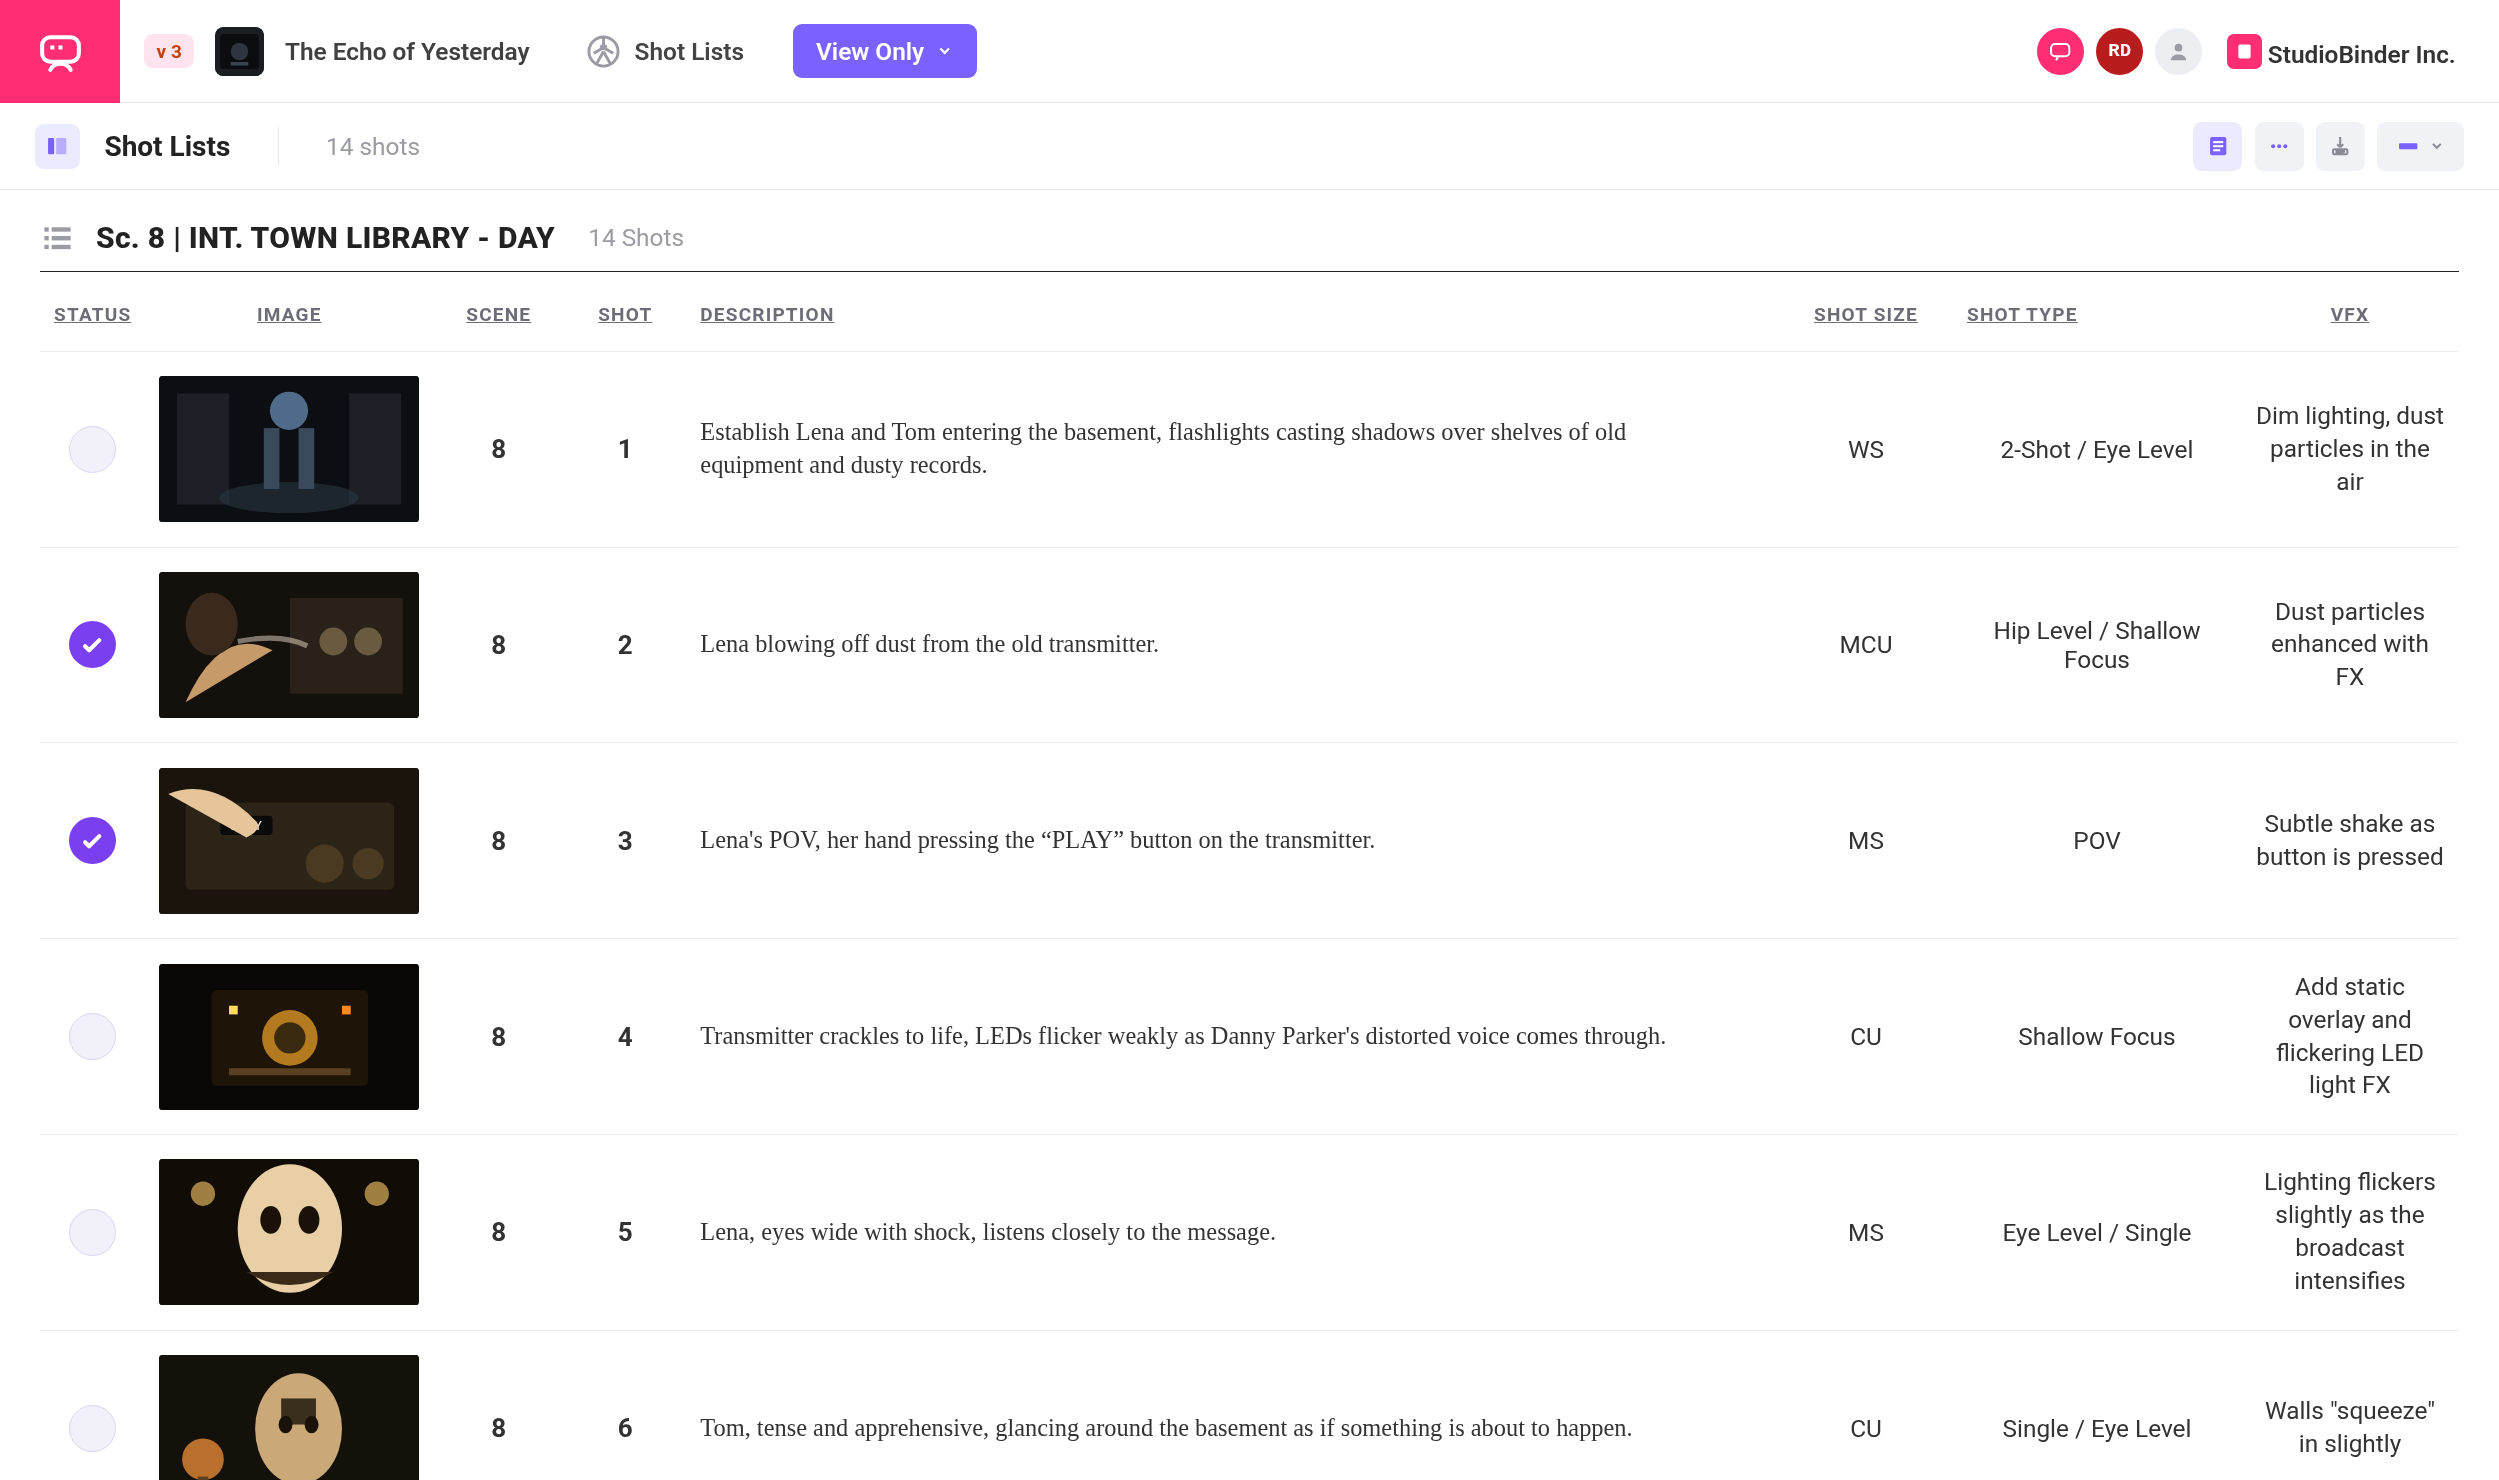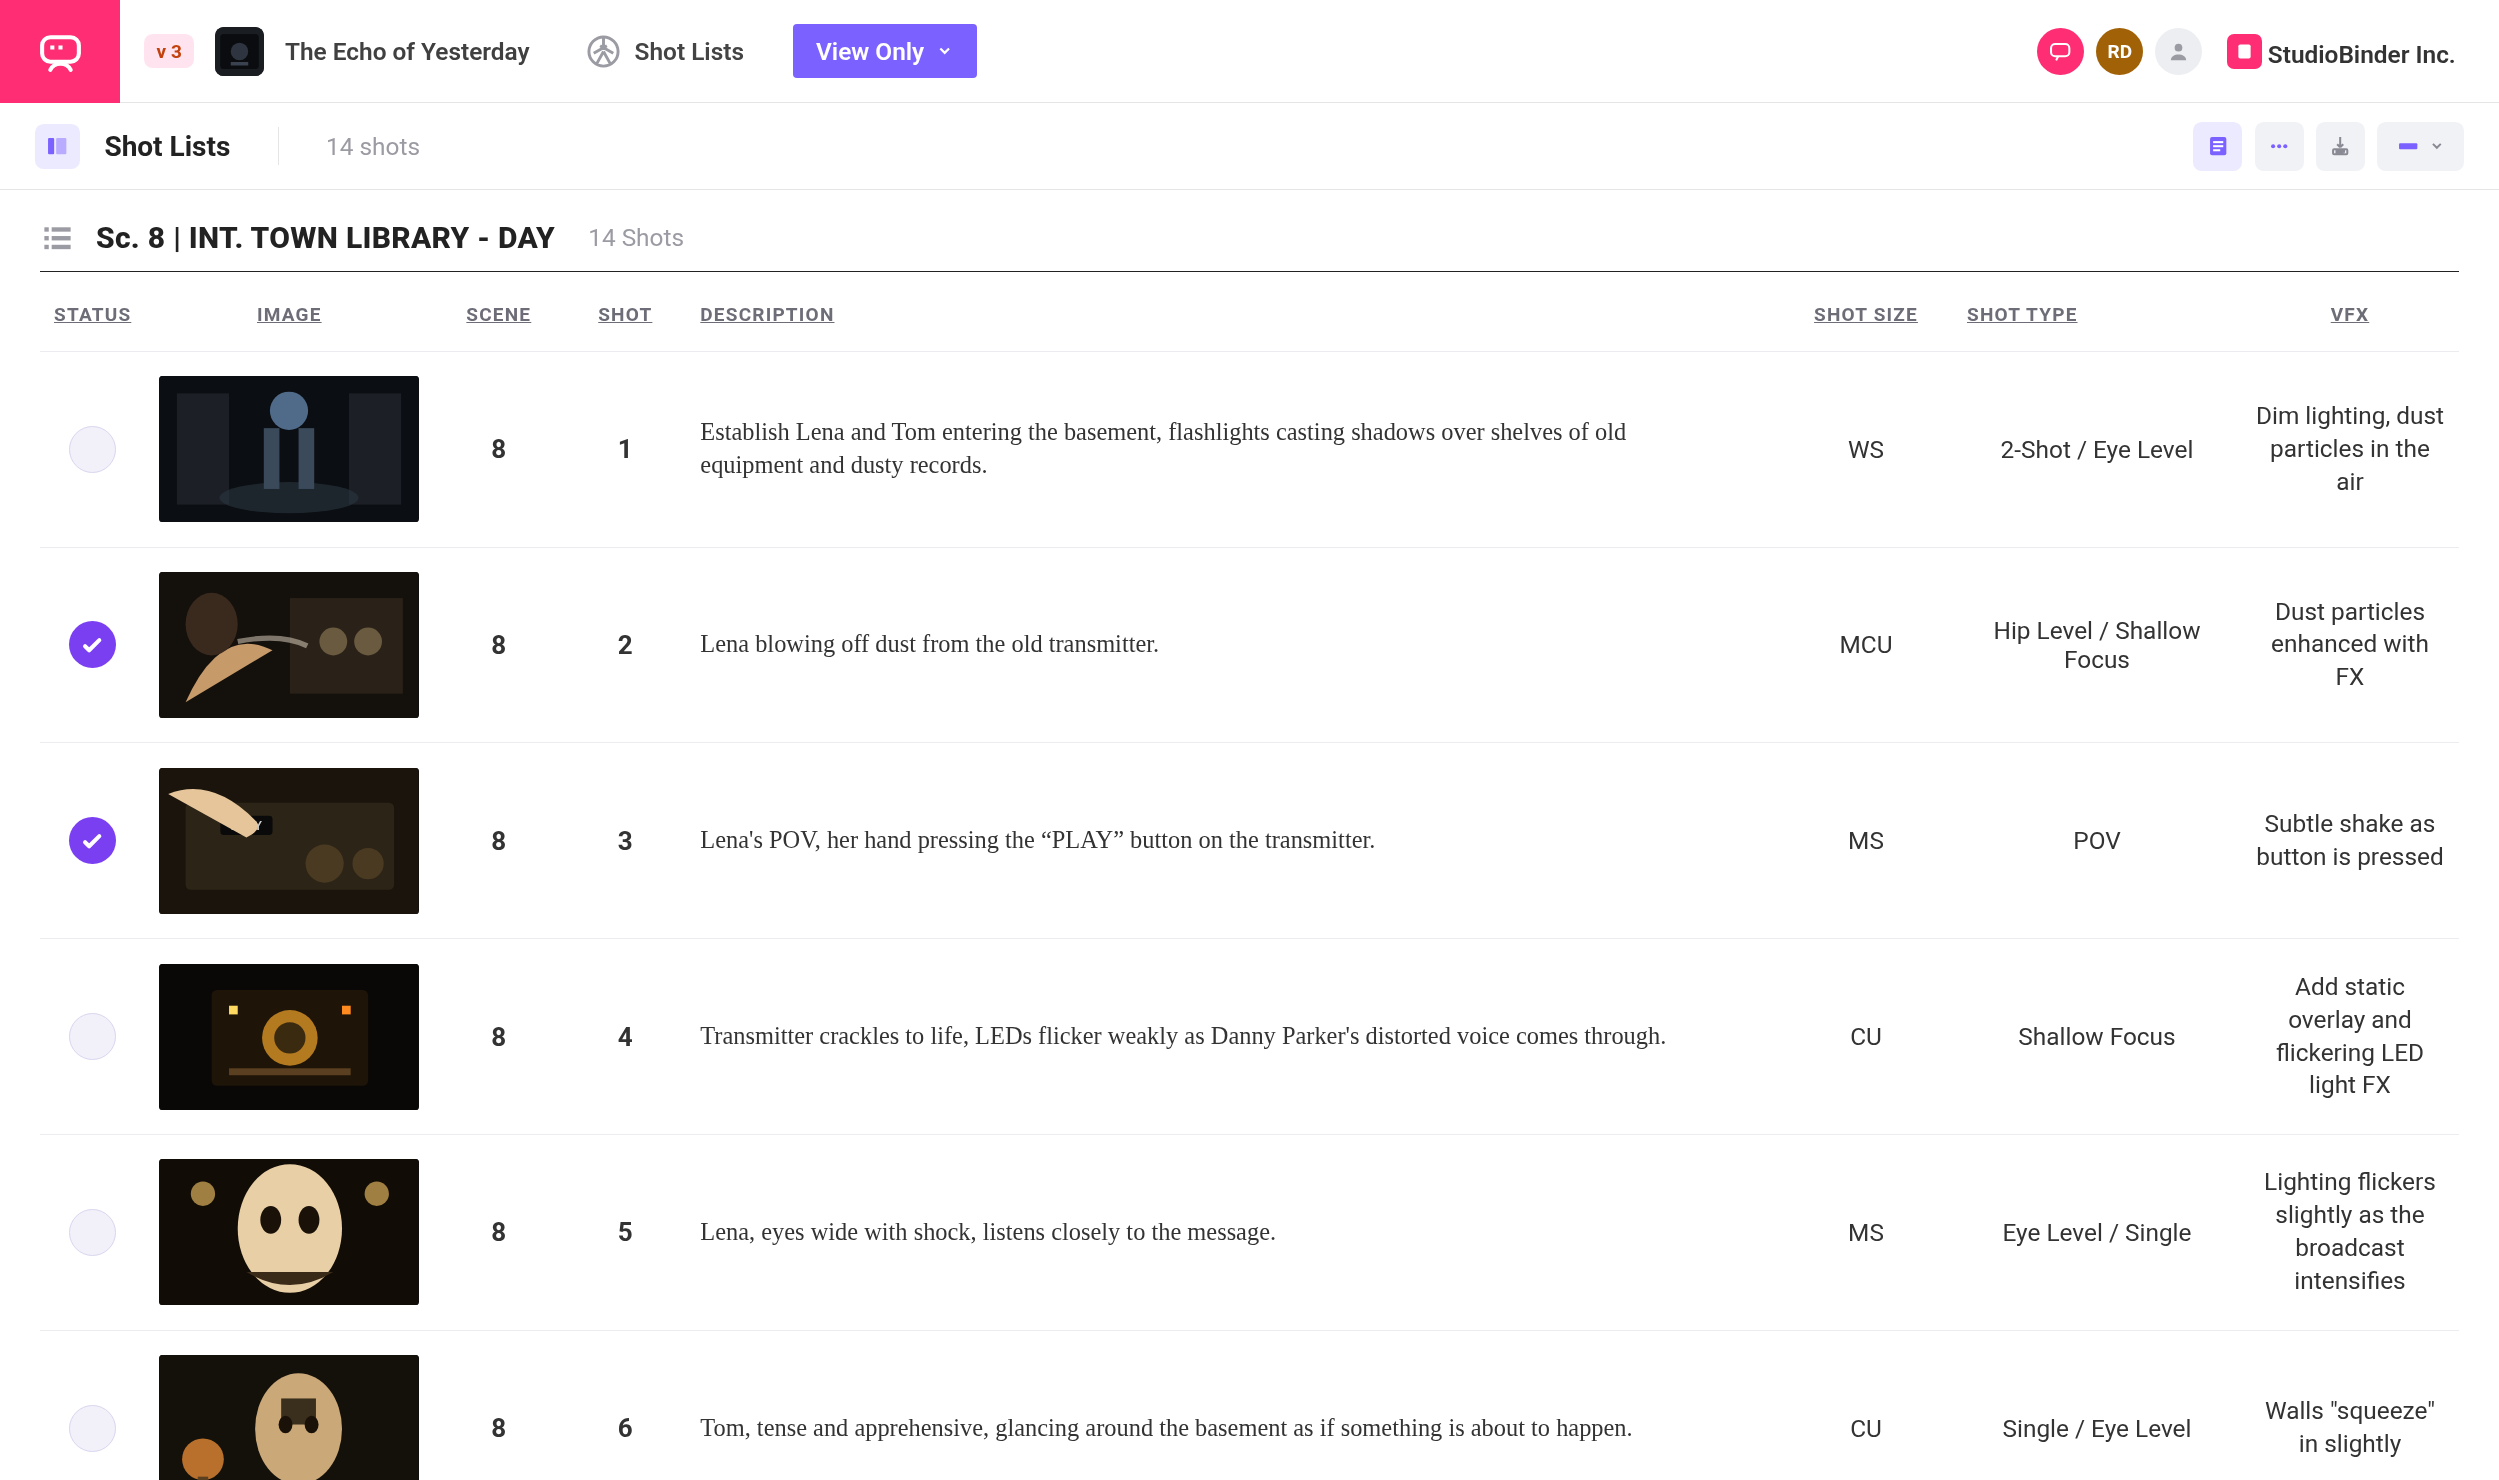--- a/index.html
+++ b/index.html
@@ -10,25 +10,25 @@
 .brand-square { width: 120px; height: 103px; background: #ff2e74; display: flex; align-items: center; justify-content: center; flex-shrink: 0; }
 .brand-square svg { width: 49px; height: 49px; }
 .top-left { display: flex; align-items: center; gap: 21px; padding-left: 24.4px; flex: 1; }
 .version-pill { background: #ffe4ef; color: #c2410c; font-weight: 700; font-size: 19px; padding: 5.2px 12.2px; border-radius: 8.7px; }
 .project-thumb { width: 49px; height: 49px; border-radius: 8.7px; background: linear-gradient(135deg,#2a2f36,#0b0b0d); display: flex; align-items: center; justify-content: center; overflow: hidden; }
 .project-thumb svg { width: 100%; height: 100%; }
 .project-title { font-weight: 600; color: #404040; }
 .shotlists-group { display: flex; align-items: center; gap: 14px; margin-left: 35px; }
 .aperture-icon { width: 35px; height: 35px; color: #9b9ba3; }
 .shotlists-label { font-weight: 600; color: #444; }
-.view-only-btn { display: inline-flex; align-items: center; gap: 12.2px; background: #7b61ff; color: #fff; font-weight: 600; font-size: 24.4px; padding: 12.2px 23px; border-radius: 4px; margin-left: 28px; cursor: pointer; }
+.view-only-btn { display: inline-flex; align-items: center; gap: 12.2px; background: #7b61ff; color: #fff; font-weight: 600; font-size: 24.4px; padding: 12.2px 23px; border-radius: 9px; margin-left: 28px; cursor: pointer; }
 .top-right { display: flex; align-items: center; gap: 12.2px; padding-right: 31px; }
 .circle { width: 47px; height: 47px; border-radius: 50%; display: flex; align-items: center; justify-content: center; font-weight: 700; color: #fff; font-size: 19px; }
 .circle.pink { background: #ff2e74; }
-.circle.orange { background: #a16207; }
+.circle.orange { background: #b91c1c; font-family: Liberation Mono, monospace; }
 .circle.grey { background: #eceef2; color: #9b9ba3; }
 .company-chip { display: inline-flex; align-items: flex-end; gap: 6px; padding: 7px 12.2px; border-radius: 8.7px; }
 .company-icon { width: 35px; height: 35px; border-radius: 7px; background: #ff2e74; display: flex; align-items: center; justify-content: center; }
 .company-icon svg { width: 21px; height: 21px; }
 .company-name { font-weight: 600; color: #333; }
 
 
 .subbar { display: flex; align-items: center; height: 87px; padding: 0 35px; border-bottom: 0.9px solid #e5e5e8; }
 .sub-left { display: flex; align-items: center; gap: 24.4px; }
 .sub-icon { width: 45px; height: 45px; border-radius: 8.7px; background: #eceaff; display: flex; align-items: center; justify-content: center; }

